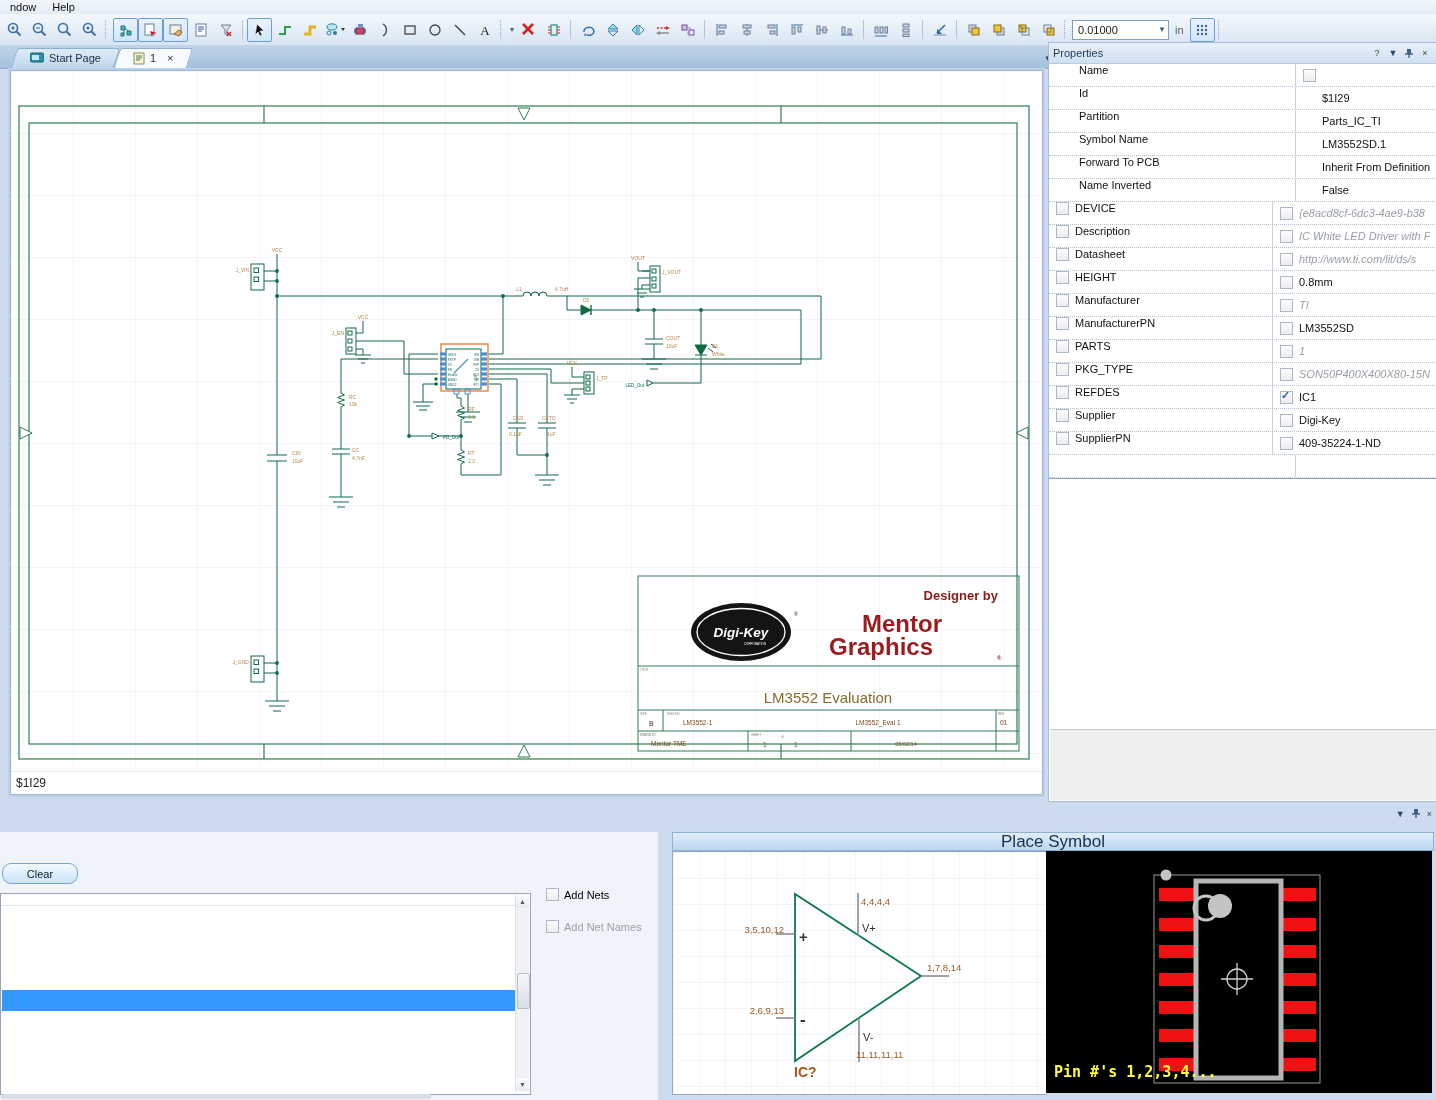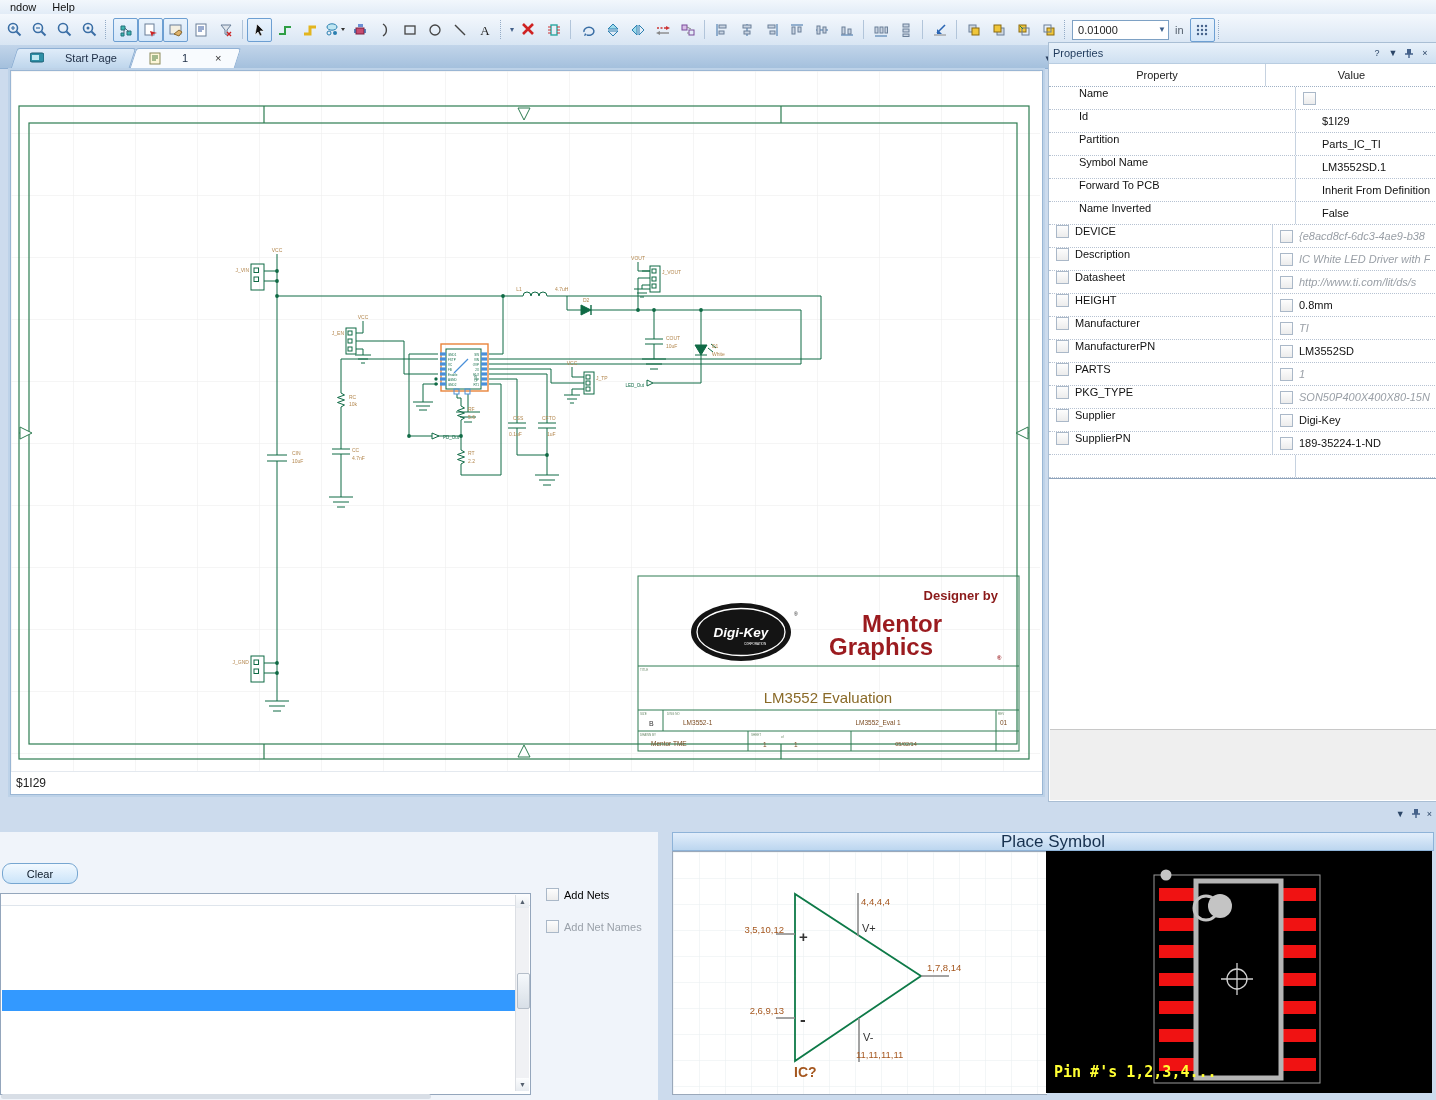--- a/index.html
+++ b/index.html
@@ -14,21 +14,21 @@
   .tb{width:23px;height:22px;display:inline-flex;align-items:center;justify-content:center;border:1px solid transparent;border-radius:2px;flex:0 0 auto;}
   .tb.on{border:1px solid #6d9fd2;background:linear-gradient(#eaf3fc,#d3e6f9);}
   .tsep{width:1px;height:19px;background:#b2c5da;margin:0 4px;flex:0 0 auto;}
   .tgrip{width:4px;height:19px;border-left:1px dotted #93abc6;margin:0 3px;flex:0 0 auto;}
   .tcaret{font-size:8px;color:#44618a;margin:0 2px;flex:0 0 auto;}
   .combo{width:88px;height:18px;background:#fff;border:1px solid #7ea1c4;display:inline-flex;align-items:center;justify-content:space-between;padding:0 2px 0 5px;font-size:11px;flex:0 0 auto;}
   .combo .car{font-size:8px;color:#3c5f8c;}
   .unit{margin:0 6px;color:#55606e;font-size:11px;flex:0 0 auto;}
   
   .tabstrip{left:0;top:45px;width:1044px;height:23px;background:linear-gradient(#c2d5ea,#a4c0dd);border-bottom:1px solid #8fb0d4;display:flex;align-items:flex-end;padding-left:14px;}
-  .tab{position:relative;height:20px;display:flex;align-items:center;gap:21px;padding:0 16px;font-size:11px;color:#1c2c44;}
+  .tab{position:relative;height:20px;display:flex;align-items:center;gap:5px;padding:0 16px;font-size:11px;color:#1c2c44;}
   .tab::before{content:"";position:absolute;inset:0;transform:skewX(-18deg);border:1px solid #8fb0d4;border-bottom:none;border-radius:3px 3px 0 0;background:linear-gradient(#dfecf9,#bfd6ec);z-index:0;}
   .tab.active::before{background:#f8fbfe;}
   .tab>*{position:relative;z-index:1;}
   .tab .x{font-size:11px;color:#333;margin-left:6px;}
   .strip-caret{position:absolute;right:8px;bottom:5px;font-size:9px;color:#2c4160;}
   
   .schem{left:10px;top:70px;width:1031px;height:723px;background:#fff;border:1px solid #9ab6d4;box-shadow:0 0 0 2px #bdd2e8;}
   .schem svg{display:block;}
   .schem-status{height:21px;border-top:1px solid #e4e9ef;display:flex;align-items:center;padding-left:5px;font-size:12px;color:#222;background:#fff;}
   
@@ -623,24 +623,20 @@
     <span class="phbtn">?</span>
     <span class="phbtn">▼</span>
     <span class="phbtn">
         <svg width="10" height="11">
           <rect x="3" y="1" width="4" height="5" fill="#44618a"></rect>
           <path d="M1,6h8M5,6v4" stroke="#44618a" stroke-width="1.4"></path>
         </svg>
       </span>
     <span class="phbtn">×</span>
   </div>
-  <div class="pcols">
-    <div class="pc1">Property</div>
-    <div class="pc2">Value</div>
-  </div>
   <div class="prow">
       <div class="pname noCb">
         <span class="plabel">Name</span>
       </div>
       <div class="pval">
         <span class="cb"></span>
       </div>
     </div>
   <div class="prow">
       <div class="pname noCb">
@@ -758,35 +754,45 @@
         <span class="plabel">PKG_TYPE</span>
       </div>
       <div class="pval">
         <span class="cb"></span>
         <span class="vlabel inh">SON50P400X400X80-15N</span>
       </div>
     </div>
   <div class="prow">
       <div class="pname">
         <span class="cb"></span>
+        <span class="plabel">REFDES</span>
+      </div>
+      <div class="pval">
+        <span class="cb checked"></span>
+        <span class="vlabel">IC1</span>
+      </div>
+    </div>
+  <div class="prow">
+      <div class="pname">
+        <span class="cb"></span>
         <span class="plabel">Supplier</span>
       </div>
       <div class="pval">
         <span class="cb"></span>
         <span class="vlabel">Digi-Key</span>
       </div>
     </div>
   <div class="prow">
       <div class="pname">
         <span class="cb"></span>
         <span class="plabel">SupplierPN</span>
       </div>
       <div class="pval">
         <span class="cb"></span>
-        <span class="vlabel">189-35224-1-ND</span>
+        <span class="vlabel">409-35224-1-ND</span>
       </div>
     </div>
   <div class="prow">
       <div class="pname noCb"></div>
       <div class="pval noCb"></div>
     </div>
   <div class="props-fill"></div>
   <div class="props-gray"></div>
 </div>
 

